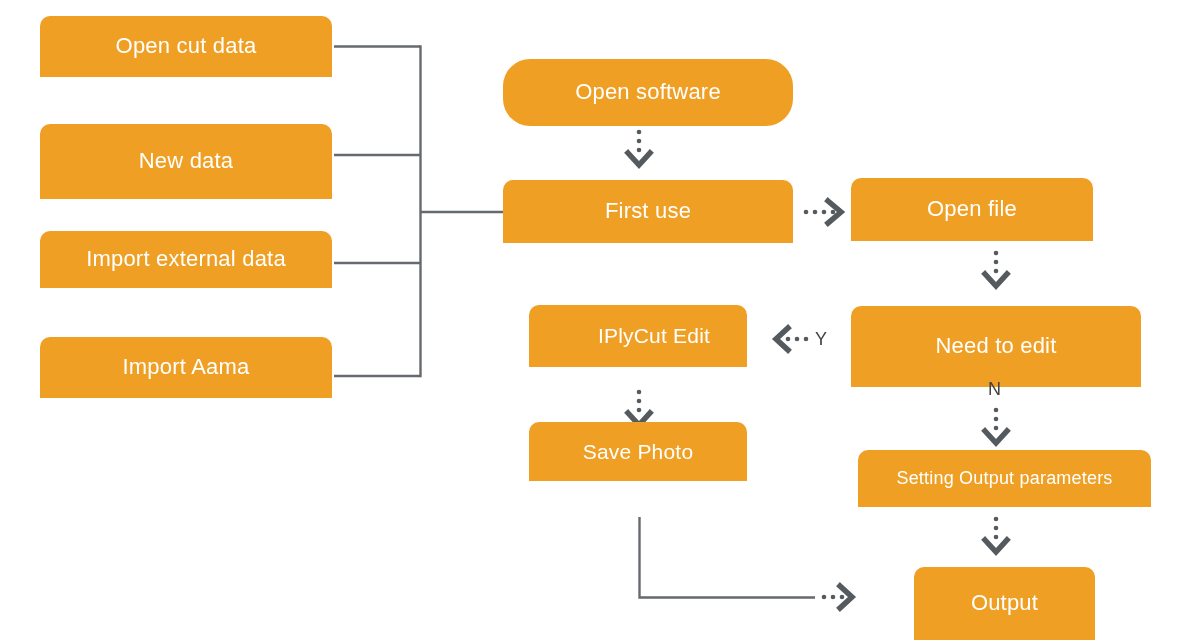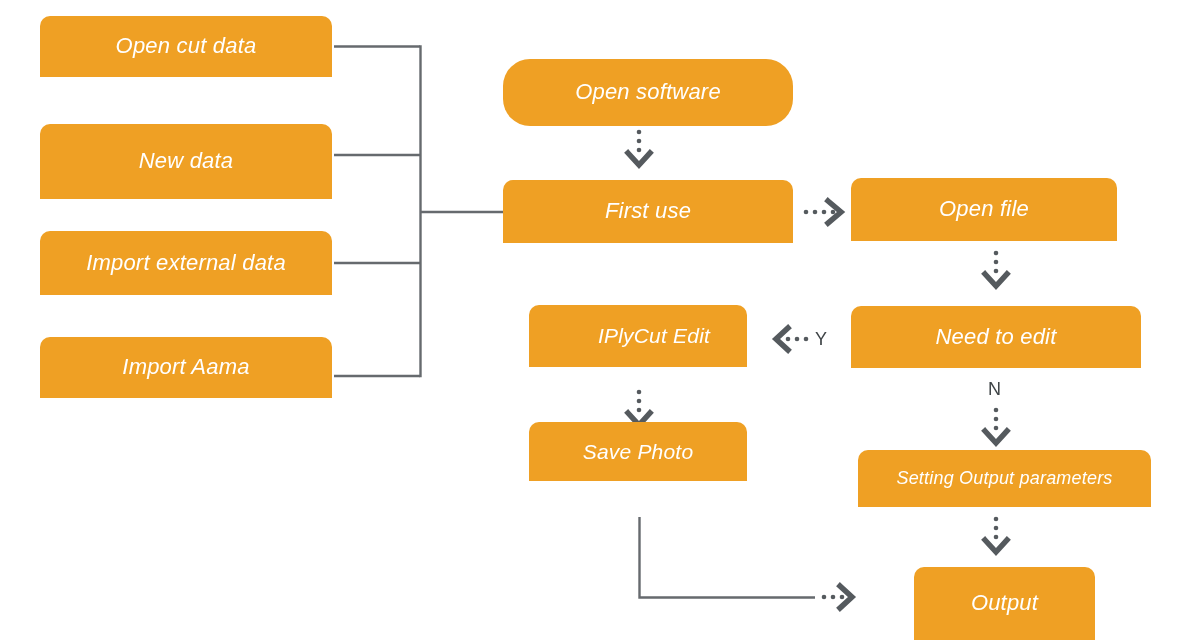--- a/index.html
+++ b/index.html
@@ -32,21 +32,20 @@
     box-sizing: border-box;
     font-family: "Liberation Sans", sans-serif;
     font-weight: 400;
     letter-spacing: 0.2px;
     line-height: 1.1;
     user-select: none;
   }
   .node .node-label {
     display: block;
     padding: 0 8px;
-    font-style: italic;
   }
   svg.edges {
     position: absolute;
     left: 0; top: 0;
     width: 1200px;
     height: 640px;
     overflow: visible;
     pointer-events: none;
   }
   .edge-line {
@@ -159,41 +158,41 @@
   </svg>
 
   <div class="node" style="left:40px; top:16px; width:292px; height:61px; font-size:22px;">
     <span class="node-label">Open cut data</span>
   </div>
 
   <div class="node" style="left:40px; top:124px; width:292px; height:75px; font-size:22px;">
     <span class="node-label">New data</span>
   </div>
 
-  <div class="node" style="left:40px; top:231px; width:292px; height:64px; font-size:22px;">
+  <div class="node" style="left:40px; top:231px; width:292px; height:57px; font-size:22px;">
     <span class="node-label">Import external data</span>
   </div>
 
   <div class="node" style="left:40px; top:337px; width:292px; height:61px; font-size:22px;">
     <span class="node-label">Import Aama</span>
   </div>
 
   <div class="node" style="left:503px; top:59px; width:290px; height:67px; font-size:22px;border-radius:27px;">
     <span class="node-label">Open software</span>
   </div>
 
   <div class="node" style="left:503px; top:180px; width:290px; height:63px; font-size:22px;">
     <span class="node-label">First use</span>
   </div>
 
-  <div class="node" style="left:851px; top:178px; width:266px; height:63px; font-size:22px;">
+  <div class="node" style="left:851px; top:178px; width:242px; height:63px; font-size:22px;">
     <span class="node-label">Open file</span>
   </div>
 
-  <div class="node" style="left:851px; top:306px; width:290px; height:62px; font-size:22px;">
+  <div class="node" style="left:851px; top:306px; width:290px; height:81px; font-size:22px;">
     <span class="node-label">Need to edit</span>
   </div>
 
   <div class="node" style="left:529px; top:305px; width:218px; height:62px; font-size:21px;padding-left:32px;">
     <span class="node-label">IPlyCut Edit</span>
   </div>
 
   <div class="node" style="left:529px; top:422px; width:218px; height:59px; font-size:21px;">
     <span class="node-label">Save Photo</span>
   </div>

